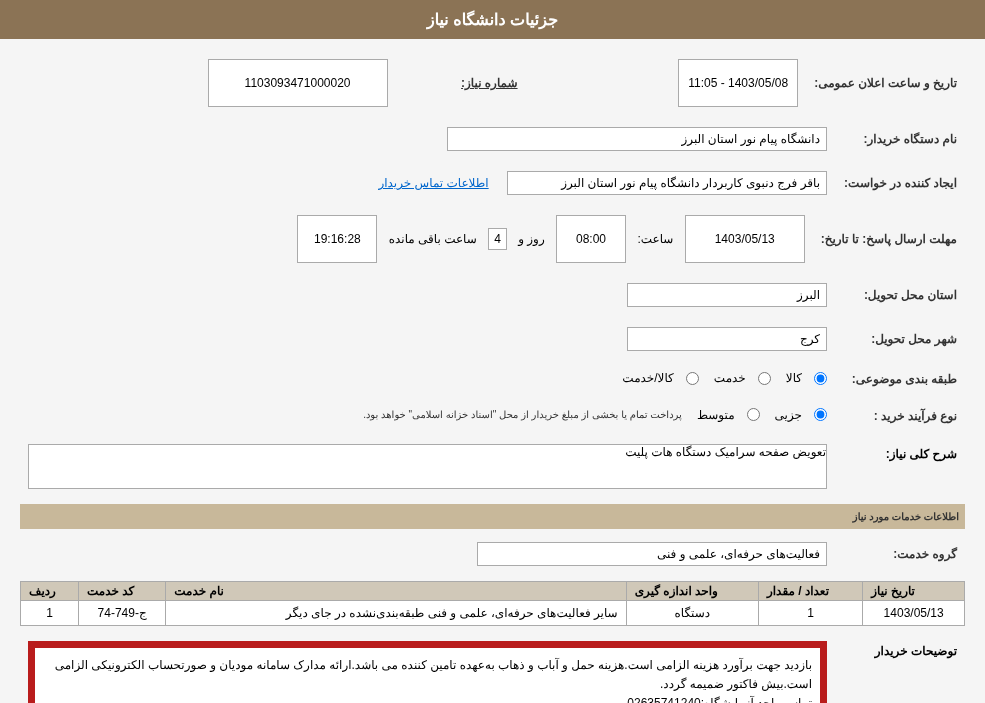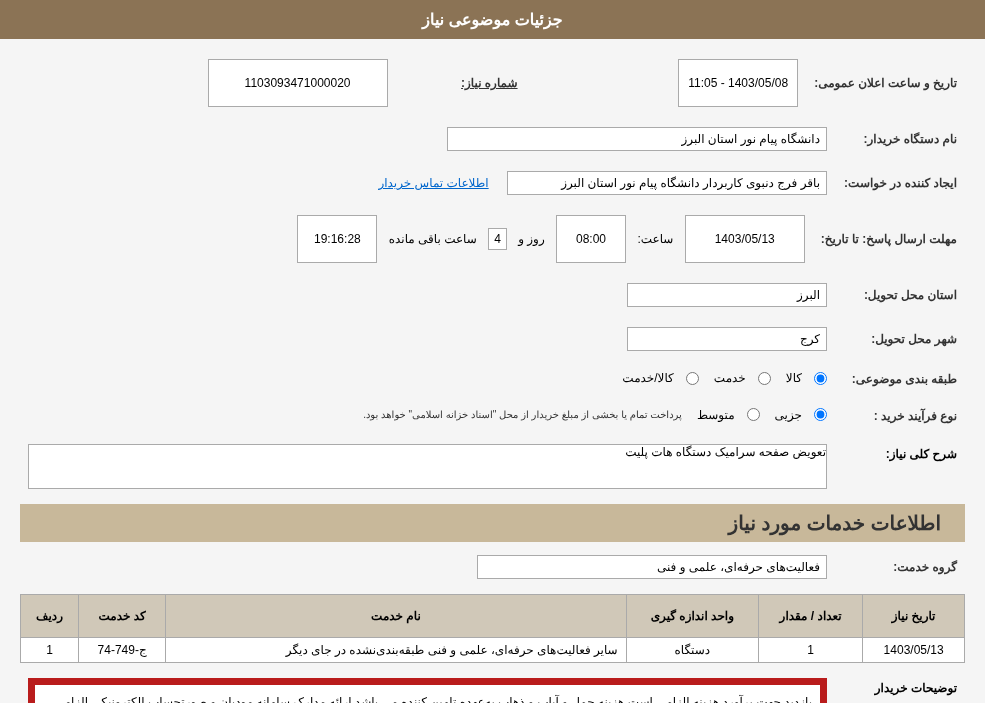--- a/index.html
+++ b/index.html
@@ -63,22 +63,22 @@
       text-align: center;
     }
     .link-blue {
       color: #0066cc;
       cursor: pointer;
       text-decoration: underline;
     }
     .section-header {
       background: #c8b89a;
       color: #333;
-      padding: 7px 24px;
-      font-size: 20px;
+      padding: 7px 6px;
+      font-size: 10px;
       font-weight: bold;
       text-align: right;
       margin: 10px 0 8px 0;
     }
     .radio-group {
       display: inline-flex;
       gap: 15px;
       flex-direction: row-reverse;
     }
     .radio-item {
@@ -95,22 +95,22 @@
       text-align: center;
     }
     .data-table {
       width: 100%;
       border-collapse: collapse;
       margin-top: 5px;
     }
     .data-table th {
       background: #d0c8b8;
       border: 1px solid #aaa;
-      padding: 14px 8px;
-      text-align: center;
+      padding: 2px 8px;
+      text-align: left;
       font-weight: bold;
     }
     .data-table td {
       border: 1px solid #aaa;
       padding: 5px 8px;
       text-align: center;
       background: white;
     }
     .notes-box {
       border: 7px solid #b91c1c;
@@ -127,21 +127,21 @@
       min-height: 45px;
       text-align: right;
       width: 100%;
     }
   </style>
 </head>
 <body>
 
 <div class="page-wrapper">
   <div class="header-bar">
-    <span>جزئیات موضوعی نیاز</span>
+    <span>جزئیات دانشگاه نیاز</span>
   </div>
 
   <div class="content-area">
 
     <table class="info-table">
       <tbody>
           <tr>
         <td class="label-cell">تاریخ و ساعت اعلان عمومی:</td>
         <td class="value-cell">
           <span class="date-box">1403/05/08 - 11:05</span>

